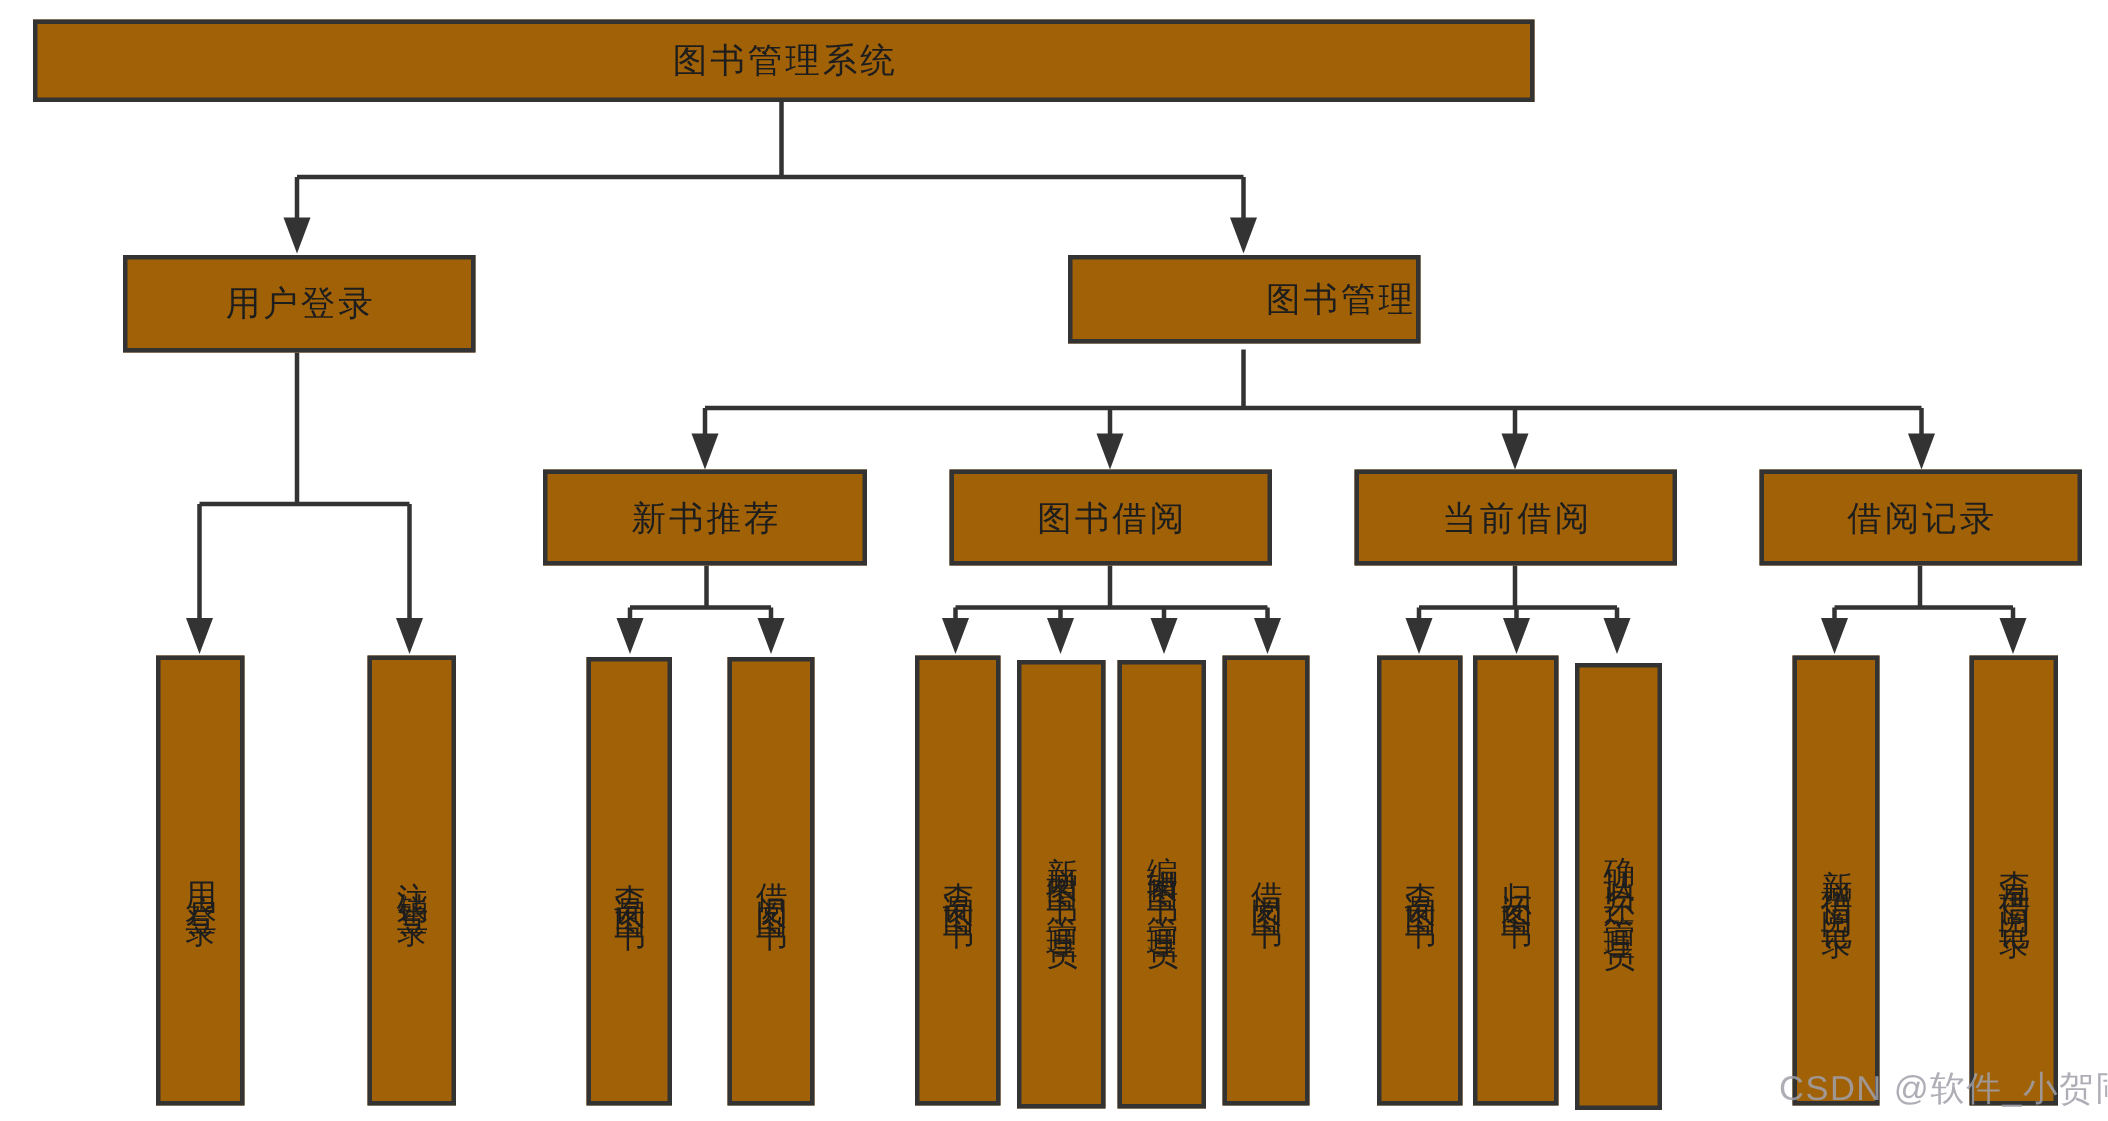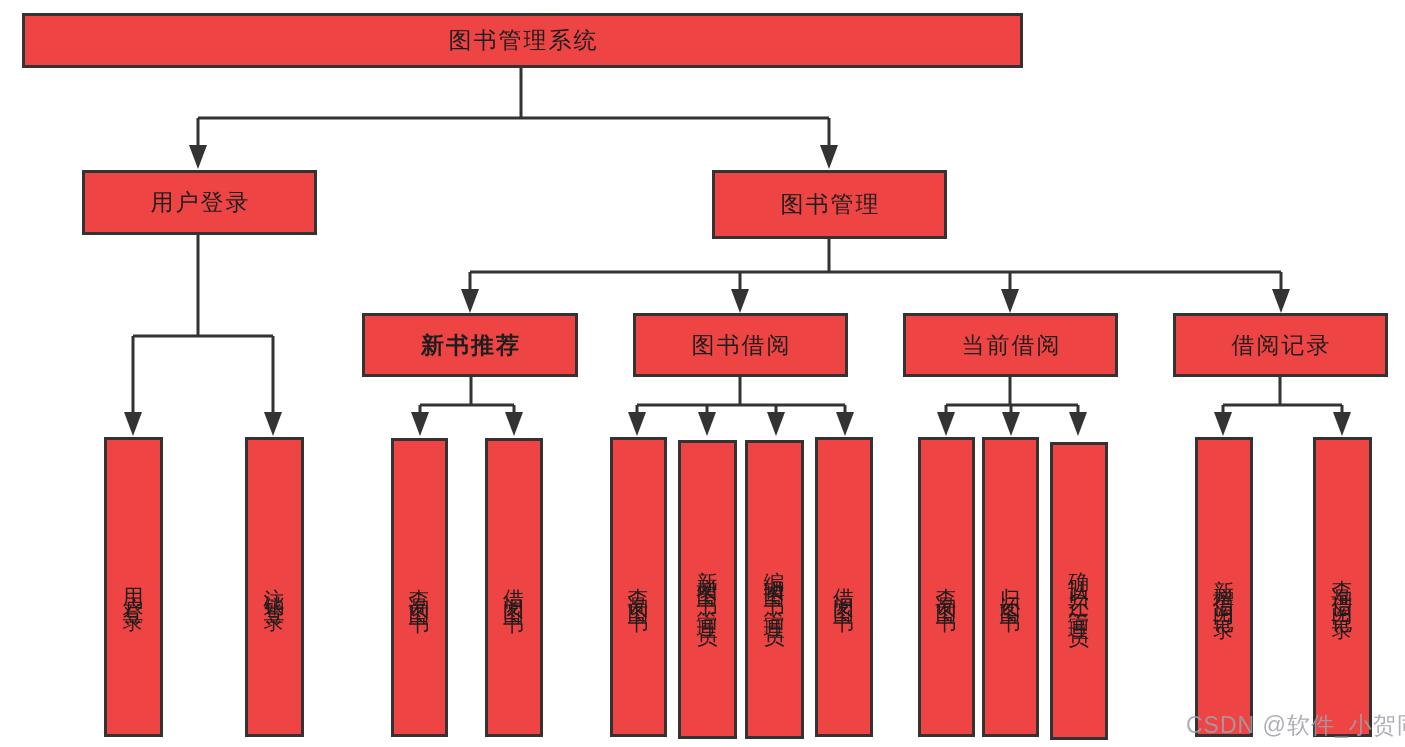--- a/index.html
+++ b/index.html
@@ -26,21 +26,21 @@
     stroke-width: 3;
     fill: none;
   }
   #connectors polygon {
     fill: #333333;
     stroke: none;
   }
   .box {
     position: absolute;
     box-sizing: border-box;
-    background: #ef4444;
+    background: #a16207;
     border: 3px solid #333333;
     display: flex;
     align-items: center;
     justify-content: center;
     z-index: 2;
     color: #1d1d1d;
   }
   .h-label {
     font-size: 23px;
     letter-spacing: 2px;
@@ -114,25 +114,25 @@
     </g>
   </svg>
 
   <div class="box" style="left:22px; top:13px; width:1001px; height:55px;">
     <span class="h-label">图书管理系统</span>
   </div>
 
   <div class="box" style="left:82px; top:170px; width:235px; height:65px;">
     <span class="h-label">用户登录</span>
   </div>
-  <div class="box" style="left:712px; top:170px; width:235px; height:69px;">
+  <div class="box" style="left:712px; top:170px; width:235px; height:59px;justify-content:flex-end;">
     <span class="h-label">图书管理</span>
   </div>
 
-  <div class="box" style="left:362px; top:313px; width:216px; height:64px;font-weight:bold;">
+  <div class="box" style="left:362px; top:313px; width:216px; height:64px;">
     <span class="h-label">新书推荐</span>
   </div>
   <div class="box" style="left:633px; top:313px; width:215px; height:64px;text-align:center;">
     <span class="h-label">图书借阅</span>
   </div>
   <div class="box" style="left:903px; top:313px; width:215px; height:64px;">
     <span class="h-label">当前借阅</span>
   </div>
   <div class="box" style="left:1173px; top:313px; width:215px; height:64px;">
     <span class="h-label">借阅记录</span>

